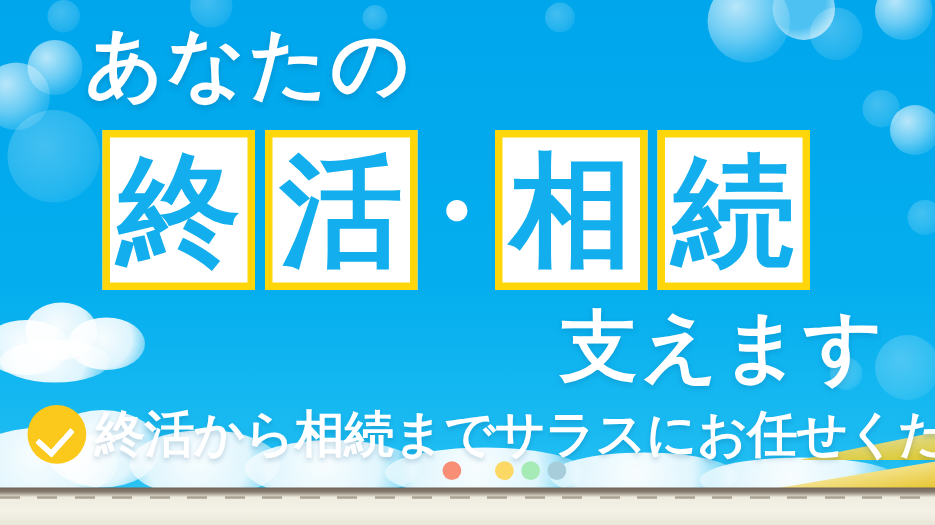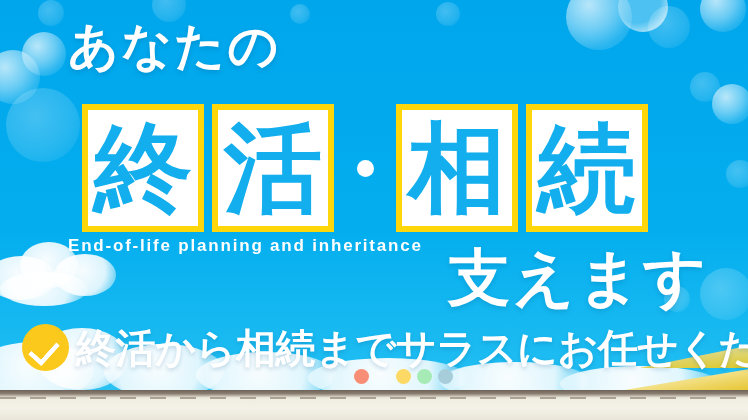--- a/index.html
+++ b/index.html
@@ -73,21 +73,21 @@
   #field2{
     position:absolute;right:-6px;bottom:52px;width:220px;height:26px;
     background:linear-gradient(175deg,#ffffff 0%,#eadf9c 40%,#e7c91f 100%);
     clip-path:polygon(48% 100%,100% 10%,100% 100%);
     opacity:.95;
   }
 
   
   #kicker{
     position:absolute;left:68px;top:21px;
-    font-size:50px;line-height:1;font-weight:700;color:#fff;
+    font-size:62px;line-height:1;font-weight:700;color:#fff;
     letter-spacing:2px;
     text-shadow:0 2px 5px rgba(0,70,120,.22);
     white-space:nowrap;
   }
 
   
   #kanji-row{
     position:absolute;left:82px;top:104px;
     display:flex;align-items:center;gap:8px;
   }
@@ -198,21 +198,20 @@
   <div id="kanji-row">
     <div class="kbox">終</div>
     <div class="kbox">活</div>
     <div id="mid-dot">
         <i>・</i>
       </div>
     <div class="kbox">相</div>
     <div class="kbox">続</div>
   </div>
 
-  <div id="subtitle">End-of-life planning and inheritance</div>
 
   <div id="tagline">支えます</div>
 
   <div id="cta">
     <div id="check-badge"></div>
     <div id="cta-text">終活から相続までサラスにお任せください</div>
   </div>
 
   <div id="dots">
     <span style="background: rgb(249, 142, 119);"></span>

